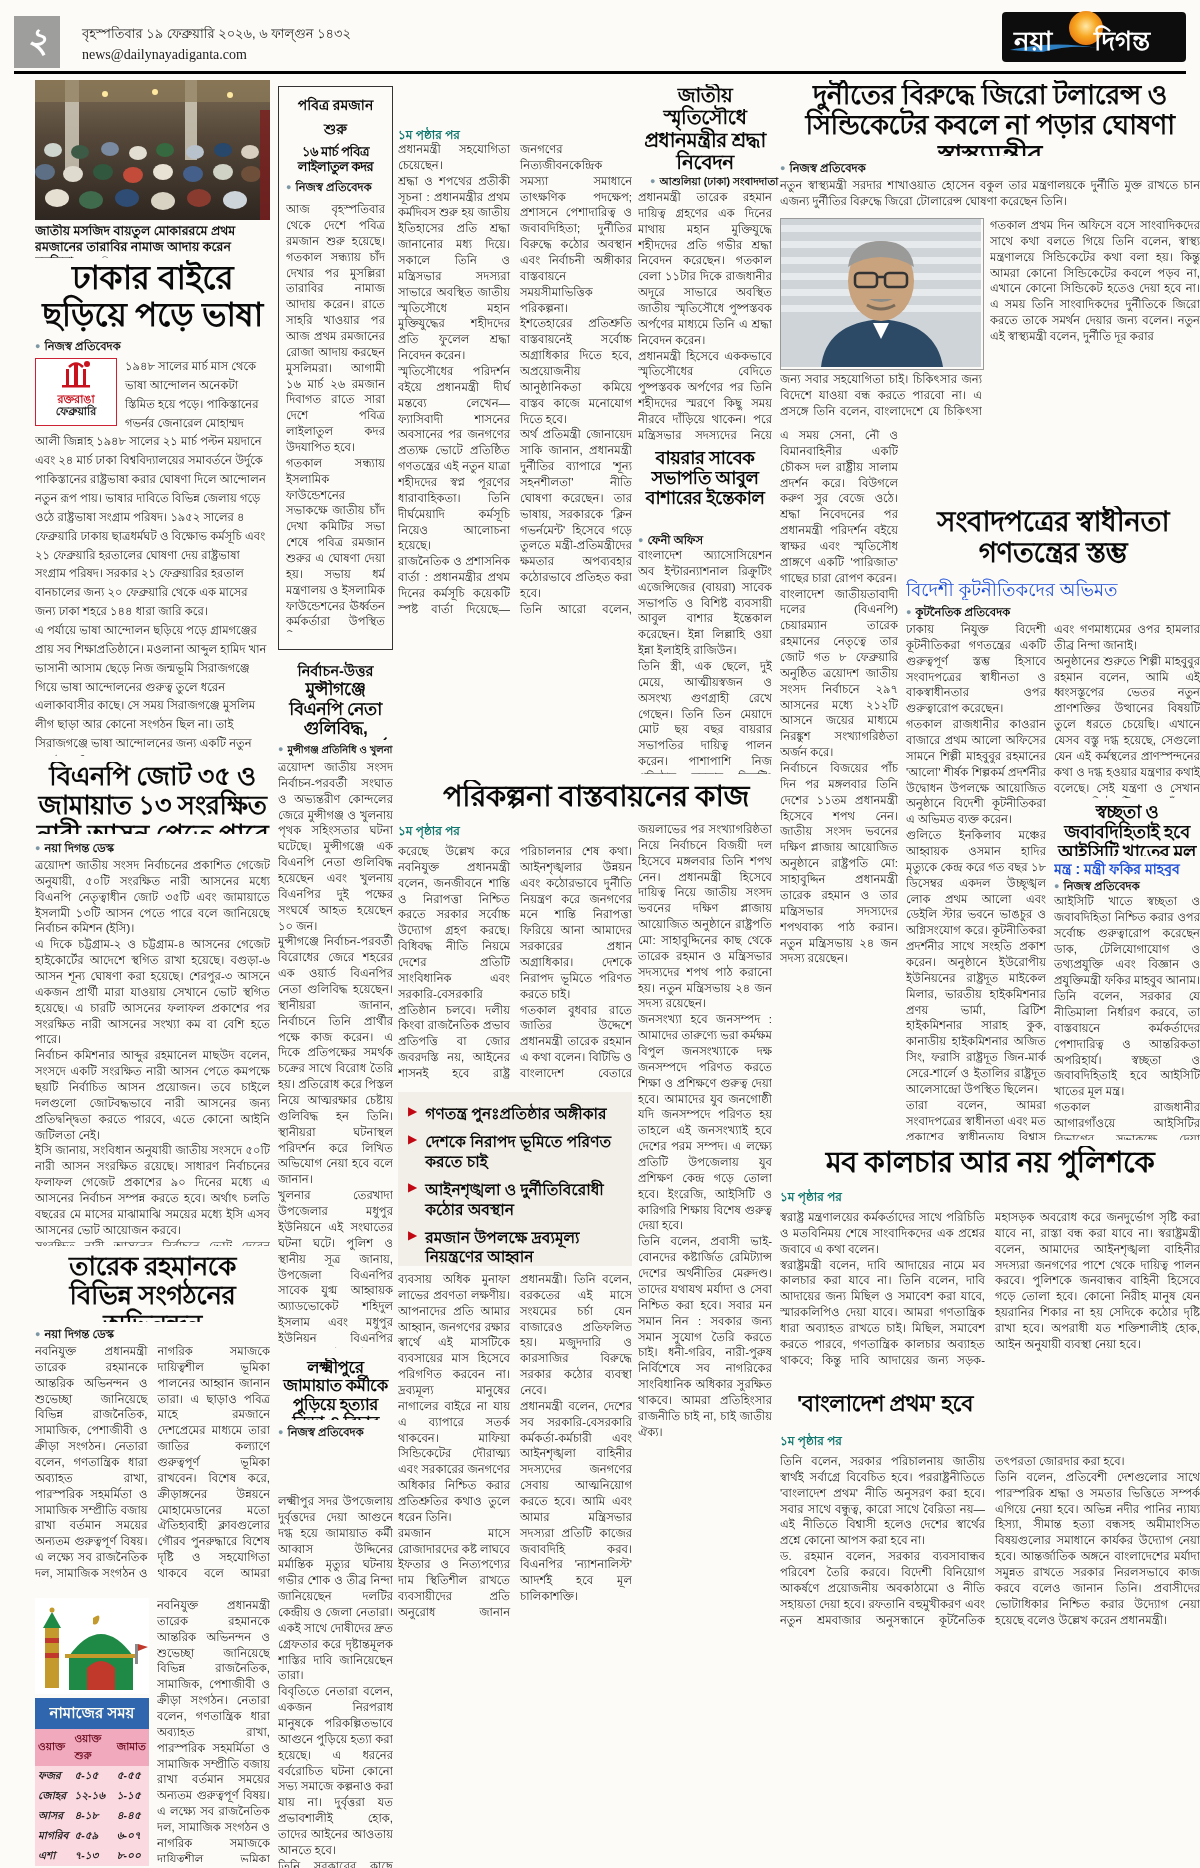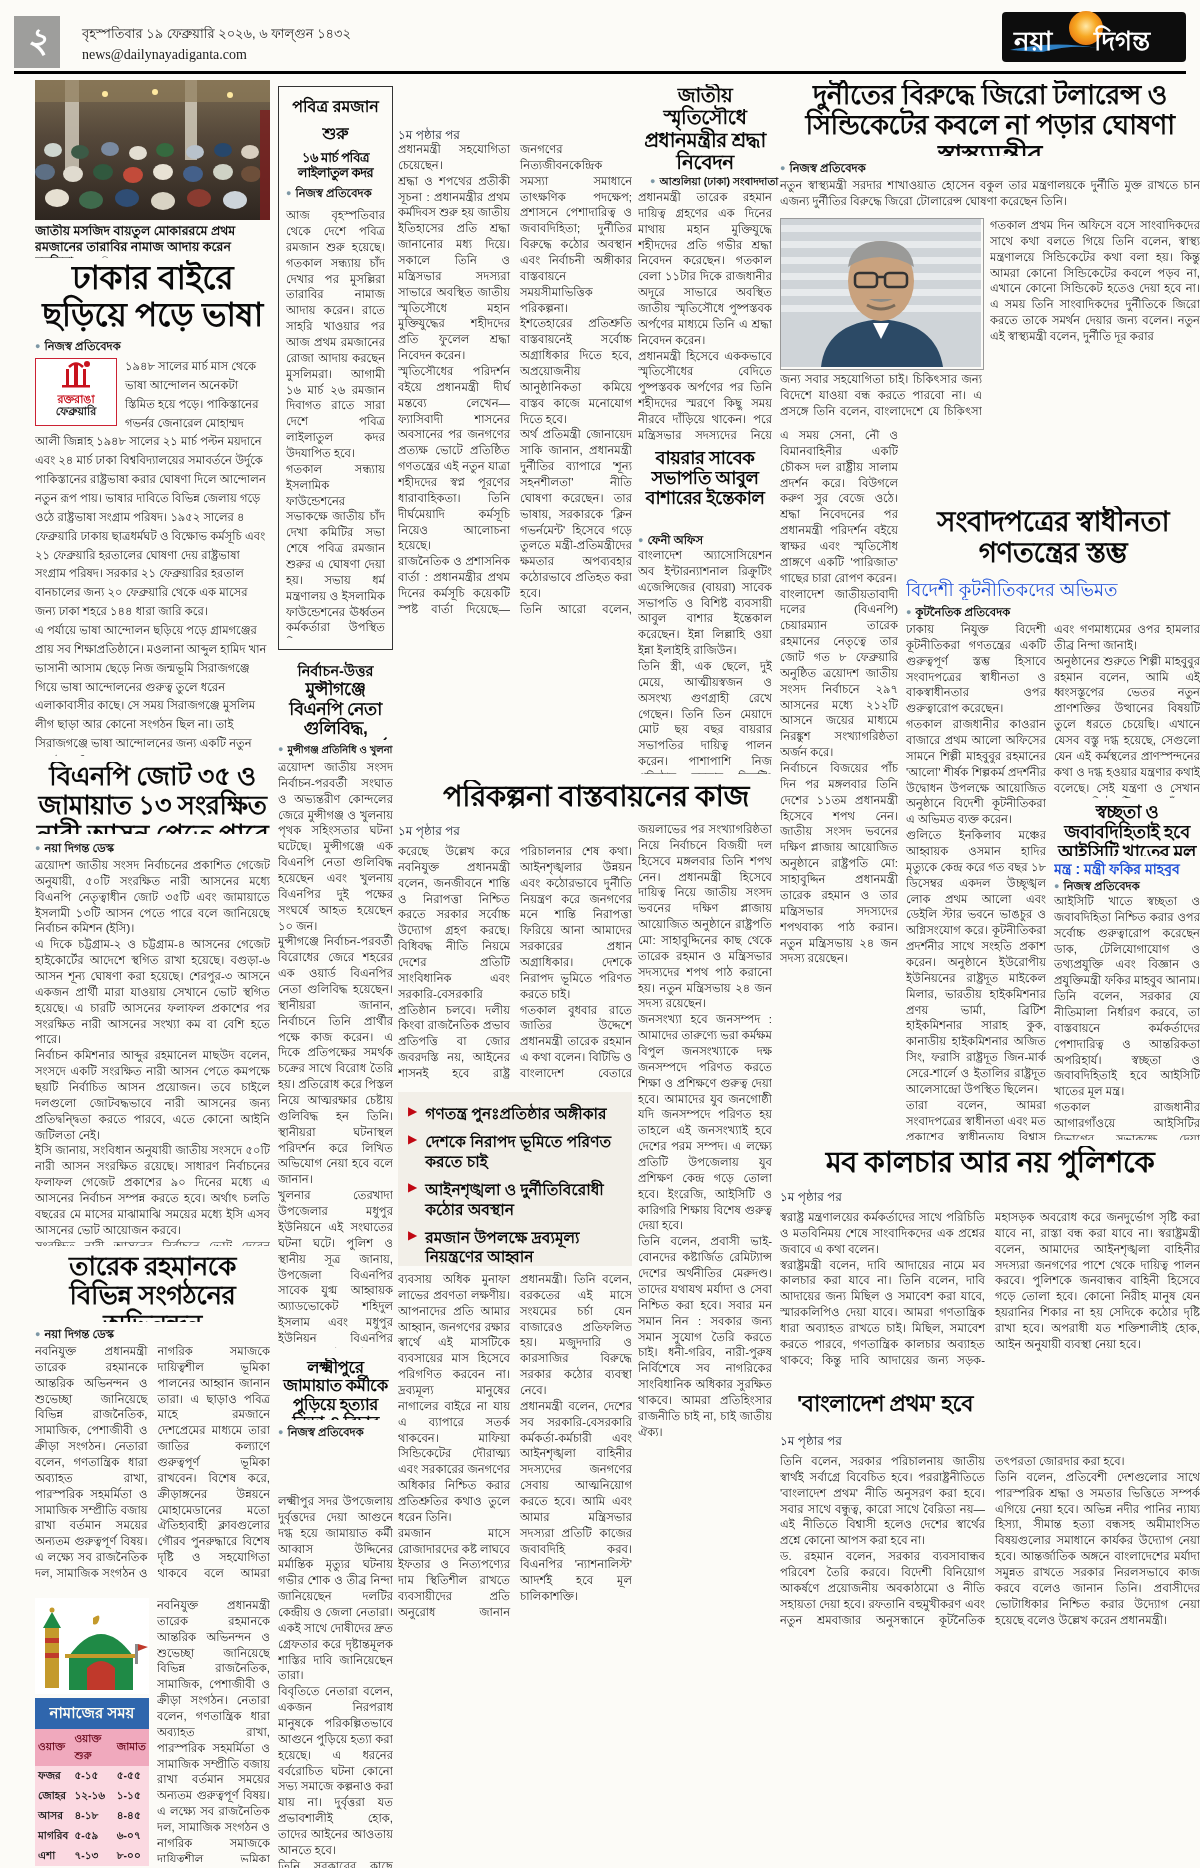--- a/index.html
+++ b/index.html
@@ -5,37 +5,37 @@
   html,body{margin:0;padding:0;background:#e8e8e4;}
   .page{position:relative;width:1200px;height:1868px;margin:0 auto;background:#fcfbf7;
         font-family:"Liberation Sans","DejaVu Sans",sans-serif;color:#161616;overflow:hidden;}
   .abs{position:absolute;overflow:hidden;}
   .hl{font-weight:bold;line-height:1.12;color:#0a0a0a;text-align:center;letter-spacing:-0.5px;}
   .kicker{font-weight:bold;text-align:center;color:#0a0a0a;}
   .body-txt{font-size:11.5px;line-height:1.38;text-align:justify;color:#222;white-space:pre-line;}
   .cols2{columns:2;column-gap:10px;}
   .byline{font-weight:bold;font-size:11.5px;color:#111;}
   .byline .dot{color:#7d97a5;font-size:9px;vertical-align:1px;margin-right:4px;}
-  .cont{font-weight:normal;font-size:12px;color:#0f172a;margin-bottom:2px;}
+  .cont{font-weight:bold;font-size:12px;color:#0f766e;margin-bottom:2px;}
   .caption{font-weight:bold;font-size:12.5px;line-height:1.25;color:#111;}
   .caption .credit{font-weight:normal;font-size:10.5px;color:#555;}
   .rule{position:absolute;background:#000;}
   .pageno{position:absolute;left:14px;top:16px;width:46px;height:52px;background:#9e9e9c;
           color:#fff;font-size:34px;font-weight:bold;display:flex;align-items:center;justify-content:center;font-style:italic;}
   .dateline{position:absolute;left:82px;top:24px;font-size:13px;color:#222;line-height:1.5;}
   .boxed{border:1.5px solid #333;}
   .bullet-box{background:#f2efe8;padding:12px 10px;}
   .bullet-row{display:flex;gap:8px;margin-bottom:9px;align-items:flex-start;}
   .tri{color:#c00712;font-size:12px;line-height:1.3;}
   .bullet-text{font-weight:bold;font-size:15.5px;line-height:1.25;color:#0a0a0a;}
   .ptable{width:100%;border-collapse:collapse;font-size:10.5px;font-weight:bold;}
   .ptable td,.ptable th{padding:1.5px 3px;text-align:left;}
   .ptitle{background:#2f66ad;color:#fffdf2;font-size:15px;font-weight:bold;text-align:center;padding:3px 0;}
   .phead{background:#f0a9bd;color:#6d0d20;}
-  .prow{background:#fbd9e1;color:#1c1c1c;}
+  .prow{background:#fbd9e1;color:#1c1c1c;font-style:italic;}
   .redbox{float:left;width:80px;height:66px;margin:2px 8px 3px 0;border:1px solid #c23;background:#fff;text-align:center;}
   .redbox .t1{color:#c8131e;font-weight:bold;font-size:11px;line-height:1.1;}
   .redbox .t2{color:#222;font-weight:bold;font-size:11px;line-height:1.1;}
   .subhead{font-weight:bold;text-align:left;color:#1d4ed8;}
 </style>
 </head>
 <body>
 
 <div class="page">
 
@@ -192,21 +192,21 @@
     </tbody>
       </table>
     
     
     
   </div>
   <div class="abs body-txt" style="left:157px;top:1598px;width:113px;height:264px;">নবনিযুক্ত প্রধানমন্ত্রী তারেক রহমানকে আন্তরিক অভিনন্দন ও শুভেচ্ছা জানিয়েছে বিভিন্ন রাজনৈতিক, সামাজিক, পেশাজীবী ও ক্রীড়া সংগঠন। নেতারা বলেন, গণতান্ত্রিক ধারা অব্যাহত রাখা, পারস্পরিক সহমর্মিতা ও সামাজিক সম্প্রীতি বজায় রাখা বর্তমান সময়ের অন্যতম গুরুত্বপূর্ণ বিষয়। এ লক্ষ্যে সব রাজনৈতিক দল, সামাজিক সংগঠন ও নাগরিক সমাজকে দায়িত্বশীল ভূমিকা পালনের আহ্বান জানান তারা। এ ছাড়াও পবিত্র মাহে রমজানে দেশপ্রেমের মাধ্যমে তারা জাতির কল্যাণে গুরুত্বপূর্ণ ভূমিকা রাখবেন। বিশেষ করে, ক্রীড়াঙ্গনের উন্নয়নে মোহামেডানের মতো ঐতিহ্যবাহী ক্লাবগুলোর গৌরব পুনরুদ্ধারে বিশেষ দৃষ্টি ও সহযোগিতা থাকবে বলে আমরা আশাবাদী।
 জাবিপ্রবির পক্ষে অভিনন্দন : জামালপুর বিজ্ঞান ও প্রযুক্তি বিশ্ববিদ্যালয়ের (জাবিপ্রবি) পক্ষ থেকে নবনিযুক্ত প্রধানমন্ত্রী তারেক রহমানকে আন্তরিক অভিনন্দন ও শুভেচ্ছা জানানো হয়েছে। এক শুভেচ্ছা বার্তায় বিশ্ববিদ্যালয়ের ভিসি প্রফেসর ড. মোহাম্মদ রোকনুজ্জামান বলেন, জনাব তারেক রহমানের দূরদর্শী নেতৃত্ব এবং আধুনিক বাংলাদেশ গড়ার প্রত্যয়ে দেশের উচ্চশিক্ষা ও বিজ্ঞান-প্রযুক্তি খাতে নতুন দিগন্ত উন্মোচিত হবে। আমি বিশ্বাস করি, তার দিকনির্দেশনায় বাংলাদেশ একটি সমৃদ্ধ ও বৈষম্যহীন 'স্মার্ট রাষ্ট্র' হিসেবে বিশ্বদরবারে অনন্য উচ্চতায় পৌঁছাবে।</div>
 
   <div class="abs boxed" style="left:278px;top:86px;width:115px;height:564px;padding:7px;box-sizing:border-box;">
-    <div class="kicker" style="font-size:16px;">পবিত্র রমজান শুরু</div>
+    <div class="kicker" style="font-size:14px;font-family:Liberation Serif, serif;">পবিত্র রমজান শুরু</div>
     <div class="hl" style="font-size:13px;margin:3px 0 5px;">১৬ মার্চ পবিত্র লাইলাতুল কদর</div>
     <div class="byline"><span class="dot">●</span><span>নিজস্ব প্রতিবেদক</span></div>
     <div class="body-txt" style="margin-top:4px;height:430px;overflow:hidden;">আজ বৃহস্পতিবার থেকে দেশে পবিত্র রমজান শুরু হয়েছে। গতকাল সন্ধ্যায় চাঁদ দেখার পর মুসল্লিরা তারাবির নামাজ আদায় করেন। রাতে সাহরি খাওয়ার পর আজ প্রথম রমজানের রোজা আদায় করছেন মুসলিমরা। আগামী ১৬ মার্চ ২৬ রমজান দিবাগত রাতে সারা দেশে পবিত্র লাইলাতুল কদর উদযাপিত হবে।
 গতকাল সন্ধ্যায় ইসলামিক ফাউন্ডেশনের সভাকক্ষে জাতীয় চাঁদ দেখা কমিটির সভা শেষে পবিত্র রমজান শুরুর এ ঘোষণা দেয়া হয়। সভায় ধর্ম মন্ত্রণালয় ও ইসলামিক ফাউন্ডেশনের ঊর্ধ্বতন কর্মকর্তারা উপস্থিত ছিলেন। দেশের সব জেলা প্রশাসন ও আবহাওয়া অফিস থেকে চাঁদ দেখার তথ্য সংগ্রহ করা হয়।
 সভায় অন্যান্যের মধ্যে ধর্ম মন্ত্রণালয়ের সচিব আব্দুল মালেক, ঢাকা আলিয়া মাদরাসার প্রিন্সিপাল প্রফেসর মোহাম্মদ ওবায়দুল হক, ইসলামিক ফাউন্ডেশনের বোর্ড অব গভর্নরসের গভর্নর মাওলানা সৈয়দ মো: মোসাদ্দেক বিল্লাহ আল মাদানি, জামেয়া মাহমুদিয়ার প্রধান মুফতি রেজাউল করীম আবরার প্রমুখ উপস্থিত ছিলেন।</div>
   </div>
 
   <div class="abs kicker" style="left:278px;top:660px;width:115px;height:18px;font-size:14.5px;">নির্বাচন-উত্তর সহিংসতা</div>
   <div class="abs hl" style="left:278px;top:680px;width:115px;height:60px;font-size:17.5px;">মুন্সীগঞ্জে বিএনপি নেতা গুলিবিদ্ধ, খুলনায় সংঘর্ষে আহত ১০</div>
   <div class="abs byline" style="left:278px;top:742px;width:115px;height:15px;font-size:10px;"><span class="dot">●</span><span>মুন্সীগঞ্জ প্রতিনিধি ও খুলনা ব্যুরো</span></div>

